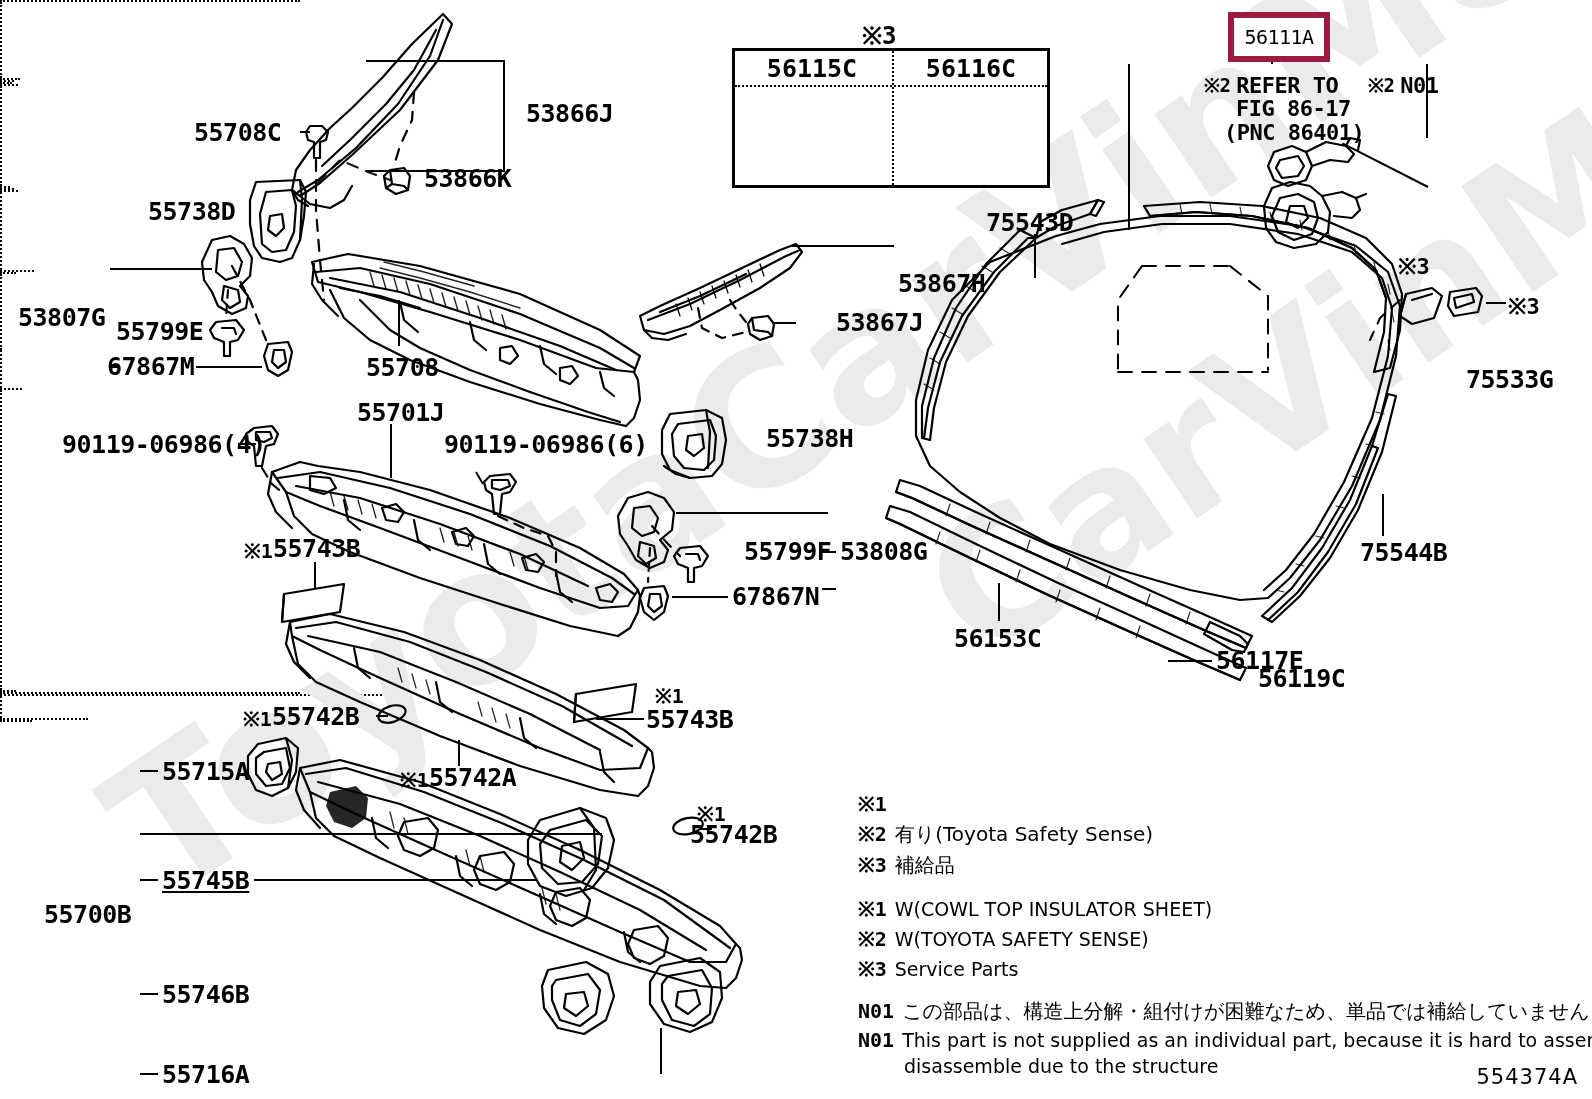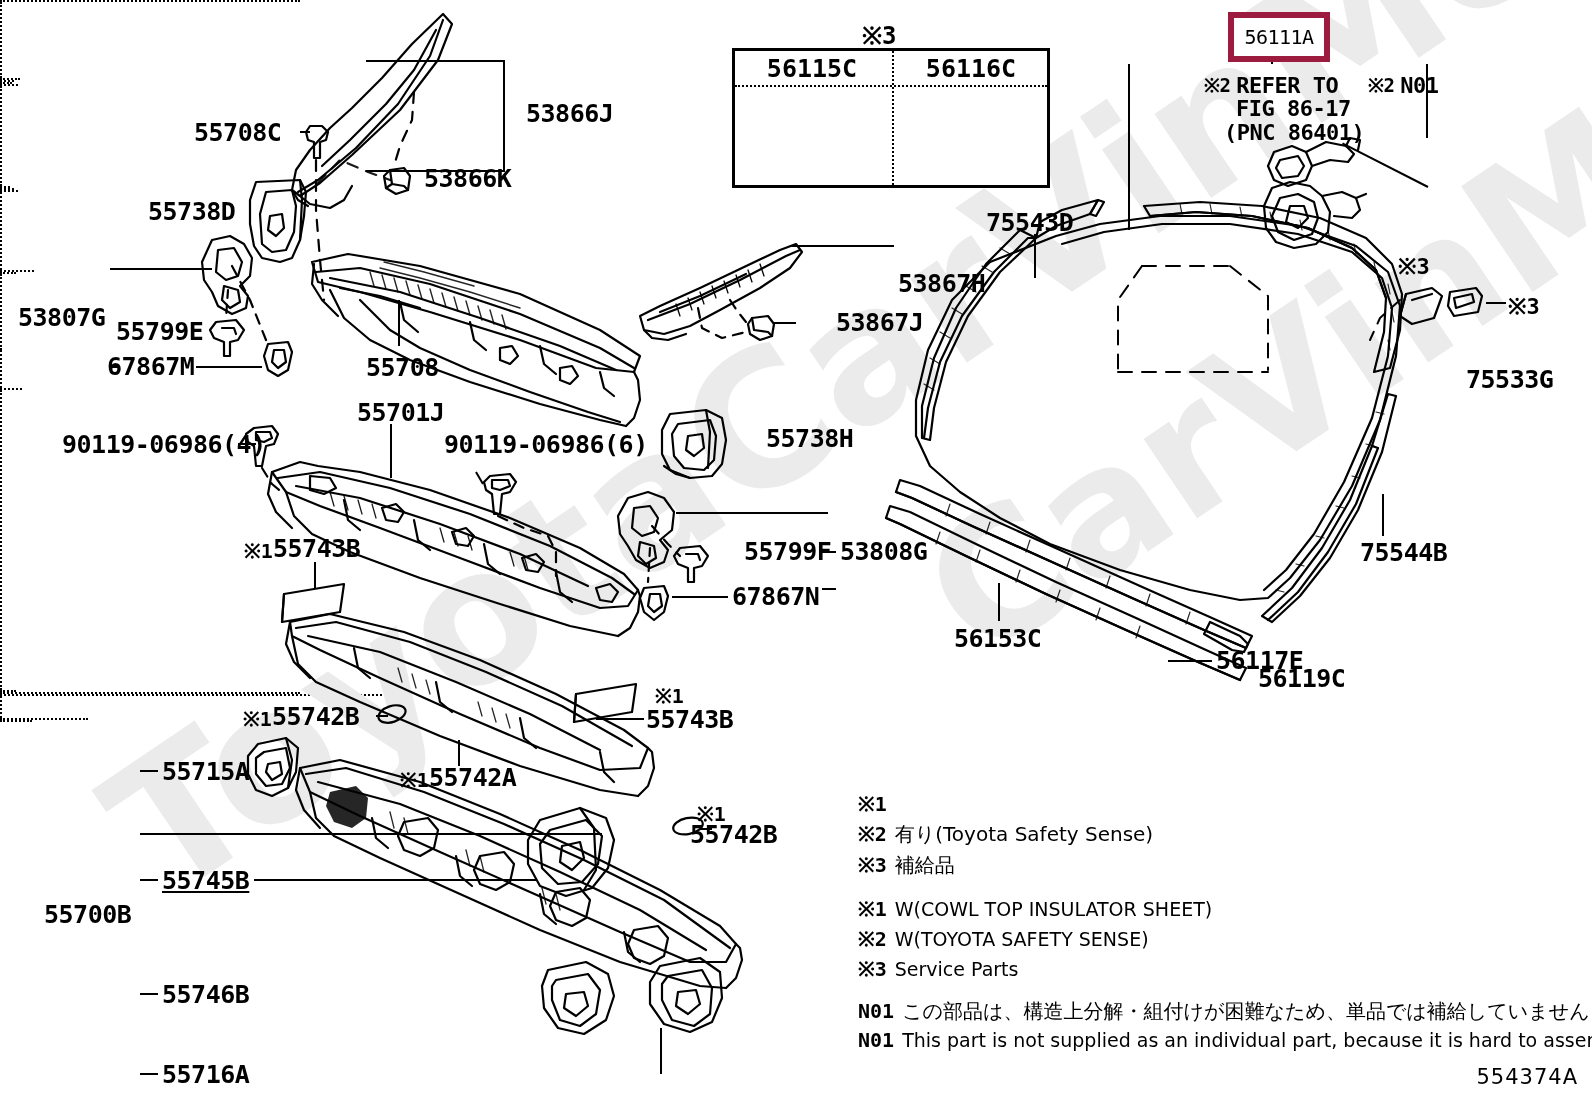--- a/index.html
+++ b/index.html
@@ -805,18 +805,19 @@
 
     <div>
       <div class="note-line">
         <span class="note-key">N01</span>
         <span class="note-val jp">この部品は、構造上分解・組付けが困難なため、単品では補給していません</span>
       </div>
       <div class="note-line">
         <span class="note-key">N01</span>
         <span class="note-val">This part is not supplied as an individual part, because it is hard to assemble /</span>
       </div>
+      <div class="note-cont">disassemble due to the structure</div>
     </div>
   </div>
 
   <div class="diag-id">554374A</div>
 
 </div>
 
 </body></html>

